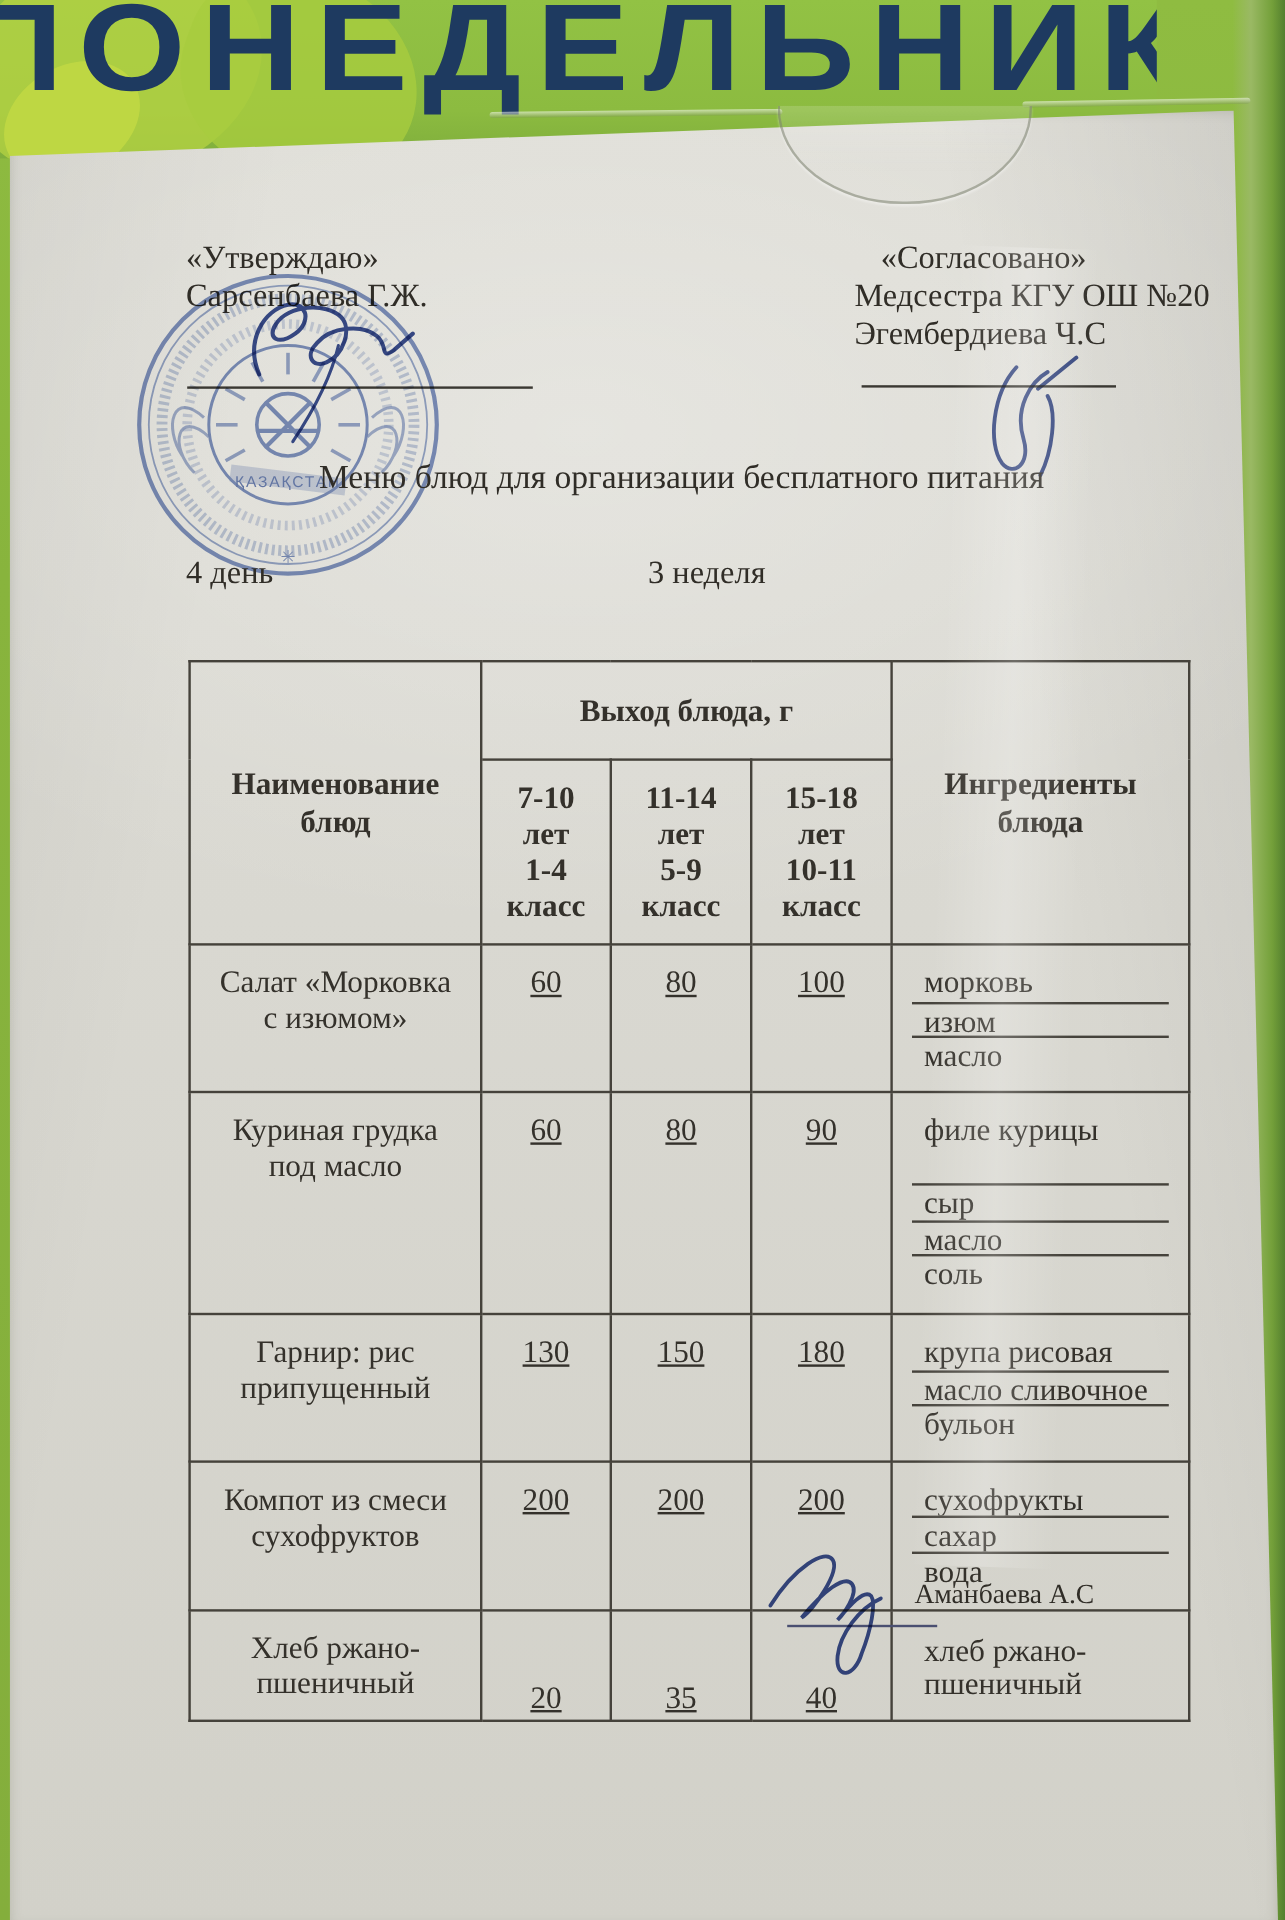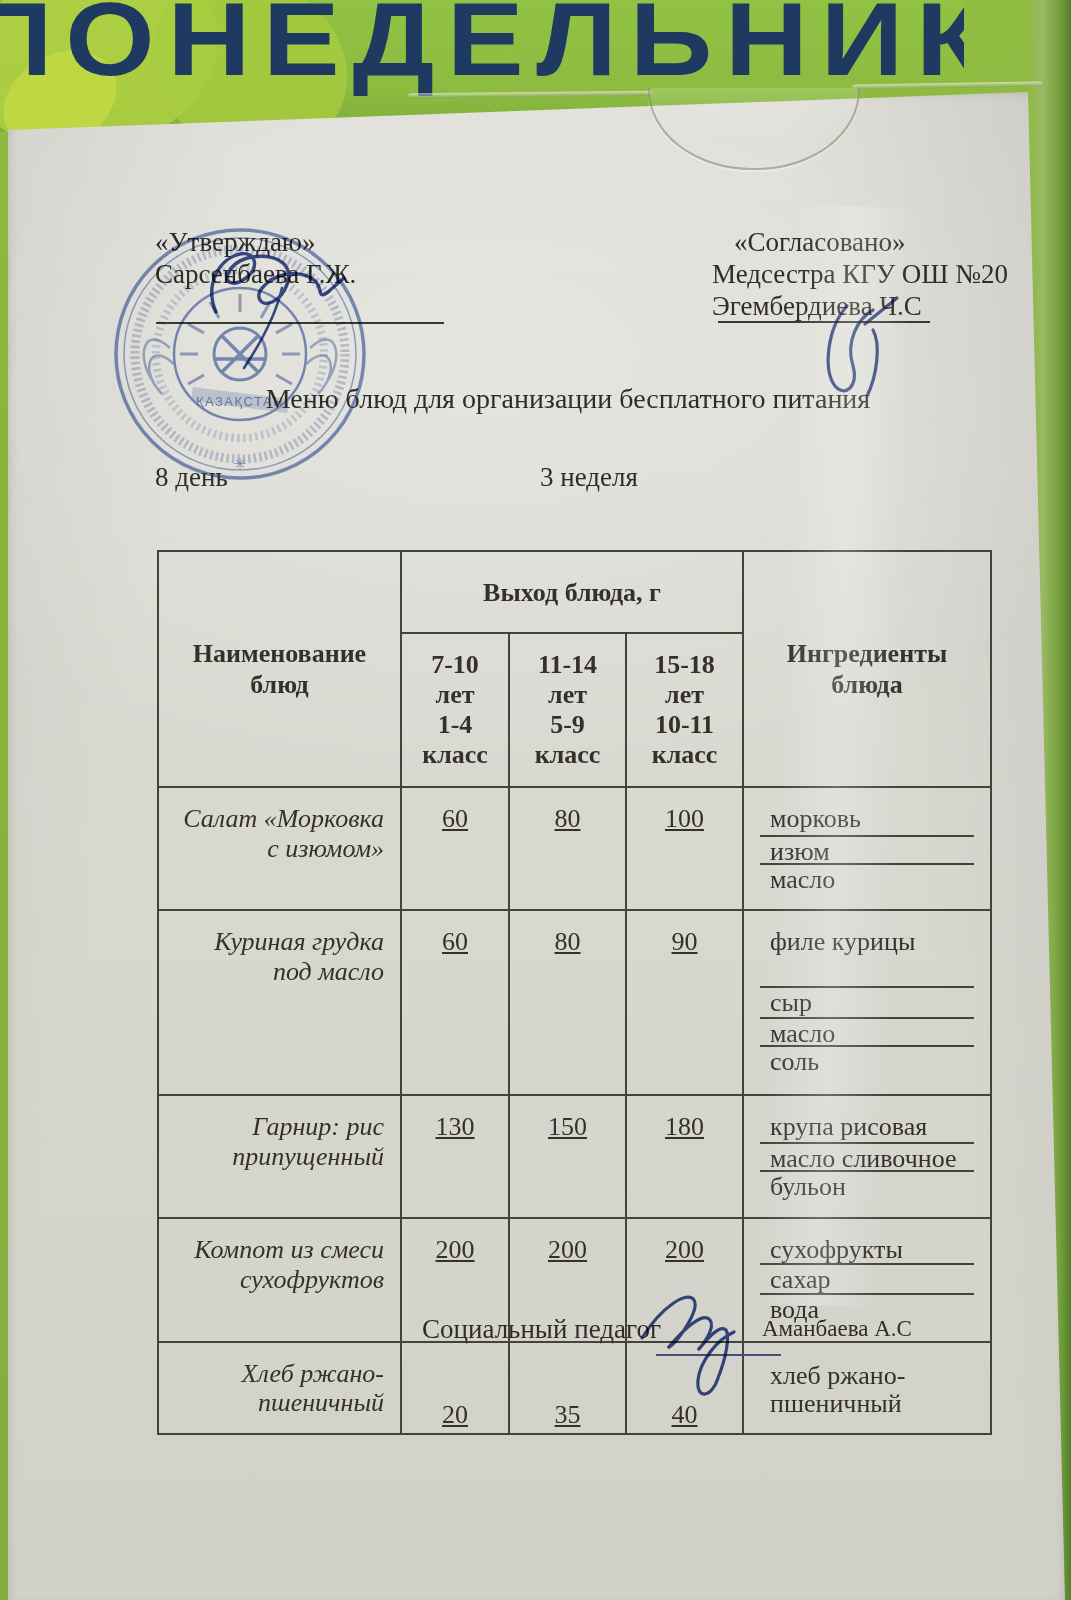--- a/index.html
+++ b/index.html
@@ -43,40 +43,40 @@
       linear-gradient(100deg, rgba(0,0,0,.05), rgba(0,0,0,0) 18%),
       linear-gradient(260deg, rgba(0,0,0,.08), rgba(0,0,0,0) 22%),
       linear-gradient(180deg,#deddd6 0%,#d9d8d1 45%,#d2d1c9 100%);
     clip-path:polygon(0 44px,1020px 6px,1057px 100%,0 100%);
     box-shadow:inset 0 6px 10px rgba(90,100,70,.25);
     color:#302d27;}
   .sheen{position:absolute;left:770px;top:120px;width:120px;height:1100px;
     background:linear-gradient(90deg,rgba(255,255,255,0),rgba(255,255,255,.22),rgba(255,255,255,0));
     transform:rotate(2deg);pointer-events:none;}
   
-  .appr{position:absolute;font-size:27px;line-height:32px;margin-top:28px;}
+  .appr{position:absolute;font-size:27px;line-height:32px;}
   .appr.left{left:147px;top:112px;}
   .appr.right{left:704px;top:112px;}
   .appr.right .q{padding-left:22px;}
   .sigline{position:absolute;height:0;border-bottom:2px solid #3a3832;}
   .sigline.dl{left:148px;top:236px;width:288px;}
   .sigline.dr{left:710px;top:235px;width:212px;}
   
   .doc-title{position:absolute;left:60px;top:294px;width:1000px;text-align:center;
     font-size:28px;line-height:38px;}
   .meta-day{position:absolute;left:147px;top:376px;font-size:27px;}
   .meta-week{position:absolute;left:532px;top:376px;font-size:27px;}
   
   .menu{position:absolute;left:149px;top:464px;border-collapse:collapse;table-layout:fixed;
     width:833px;font-size:26px;color:#34312b;}
   .menu th,.menu td{border:2px solid #45423b;padding:16px;font-weight:normal;}
   .menu th{font-weight:bold;text-align:center;vertical-align:middle;white-space:pre-line;line-height:31px;}
   .menu .out-h{height:48px;}
   .menu .age-h{height:116px;line-height:30px;}
-  .dish{vertical-align:top;text-align:right;padding:2px 4px 0 9px;line-height:30px;font-style:italic;}
+  .dish{vertical-align:top;text-align:center;padding:2px 4px 0 9px;line-height:30px;}
   .num{vertical-align:top;text-align:center;padding-top:3px;text-decoration:underline;}
   .ing{vertical-align:top;}
   .stack{display:flex;flex-direction:column;}
   .sub{box-sizing:border-box;border-bottom:2px solid #45423b;padding:1px 0 0 10px;
     line-height:28px;overflow:hidden;}
   .sub:last-child{border-bottom:none;}
   .r5 .num{vertical-align:bottom;padding-bottom:3px;}
   .r5 .dish{line-height:29px;}
   .r5 .sub{line-height:28px;padding-top:3px;}
   
@@ -155,21 +155,21 @@
   </svg>
 
   <svg class="sig nurse" viewBox="0 0 110 135">
     <path d="M44,22 C24,44 20,86 32,102 C42,114 56,102 50,82 C42,56 56,34 70,26 M62,40 L94,14 M70,46 C78,60 74,92 64,112" fill="none" stroke="#3c5095" stroke-width="3.2" stroke-linecap="round"></path>
   </svg>
 
   <div class="doc-title">
     <div>Меню блюд для организации бесплатного питания</div>
   </div>
 
-  <div class="meta-day">8 день</div>
+  <div class="meta-day">4 день</div>
   <div class="meta-week">3 неделя</div>
 
   <table class="menu">
     <colgroup>
       <col style="width:243px">
         <col style="width:108px">
         <col style="width:117px">
       <col style="width:117px">
         <col style="width:248px">
     </colgroup>
@@ -260,21 +260,20 @@
       <td class="num">40</td>
       <td class="ing">
             <div class="stack">
         <div class="sub" style="height:58px">хлеб ржано-пшеничный</div>
       </div>
           </td>
     </tr>
   </tbody>
     </table>
 
-  <div class="footer-role">Социальный педагог</div>
   <div class="footer-name">Аманбаева А.С</div>
   <div class="sigline fl"></div>
   <svg class="sig foot" viewBox="0 0 140 140">
     <path d="M14,64 C34,32 60,16 66,26 C72,36 50,68 40,74 C58,52 76,38 82,46 C88,54 74,72 70,76 C80,64 92,50 98,56 C102,62 98,84 90,104 C84,124 68,126 70,106 C72,88 88,66 106,58" fill="none" stroke="#3c5095" stroke-width="3.2" stroke-linecap="round"></path>
   </svg>
 
   <div class="sheen"></div>
 </div>
 
 <div class="sleeve-line l1"></div>

